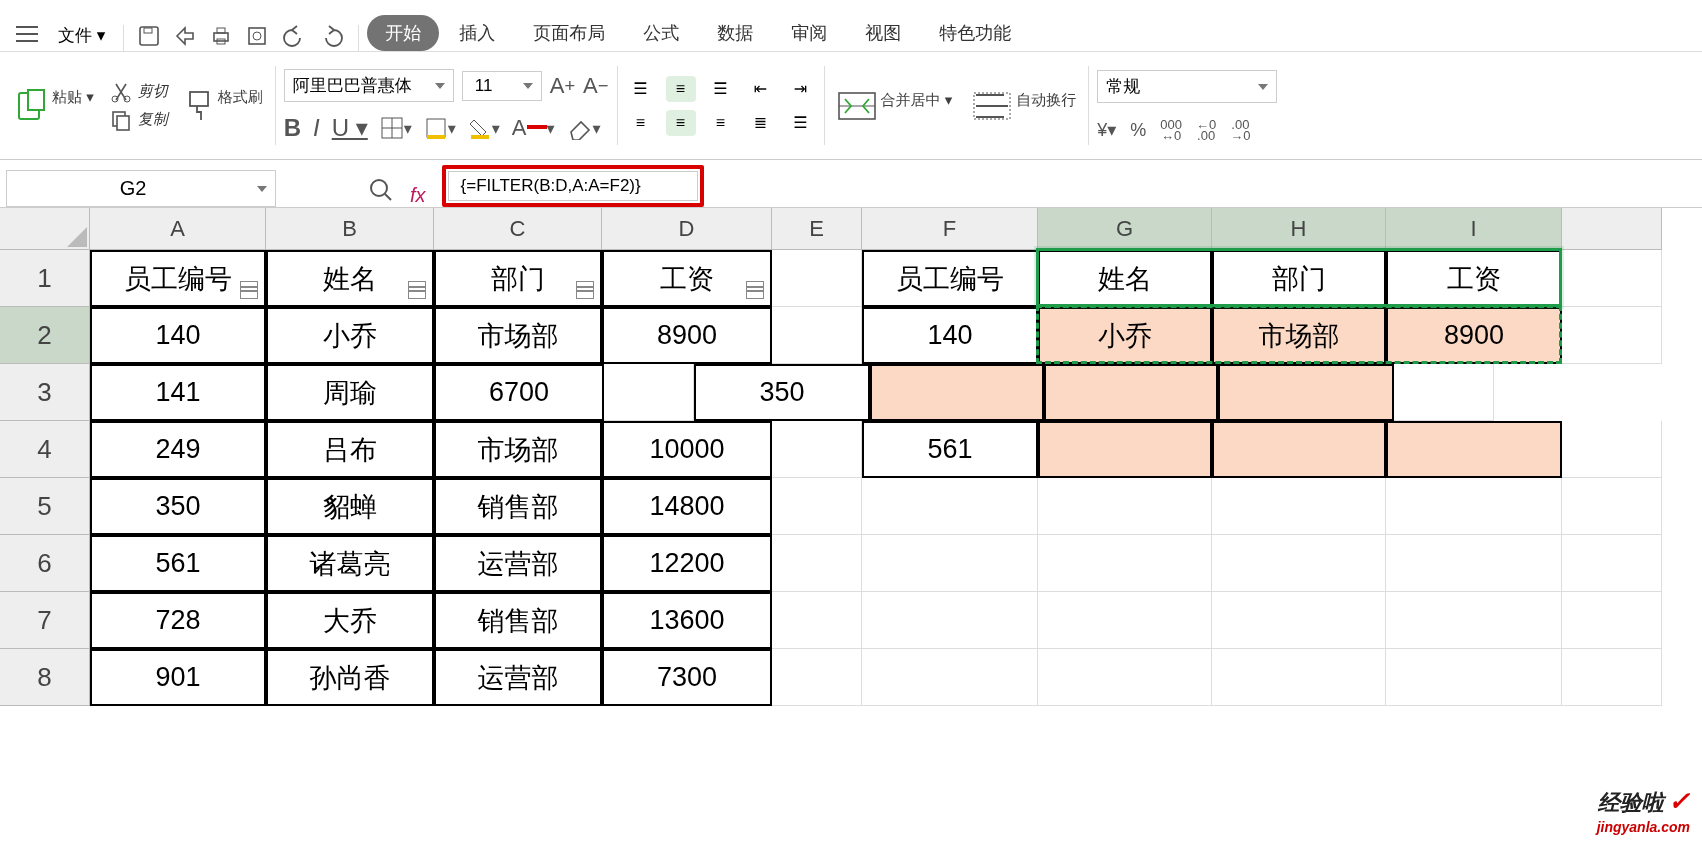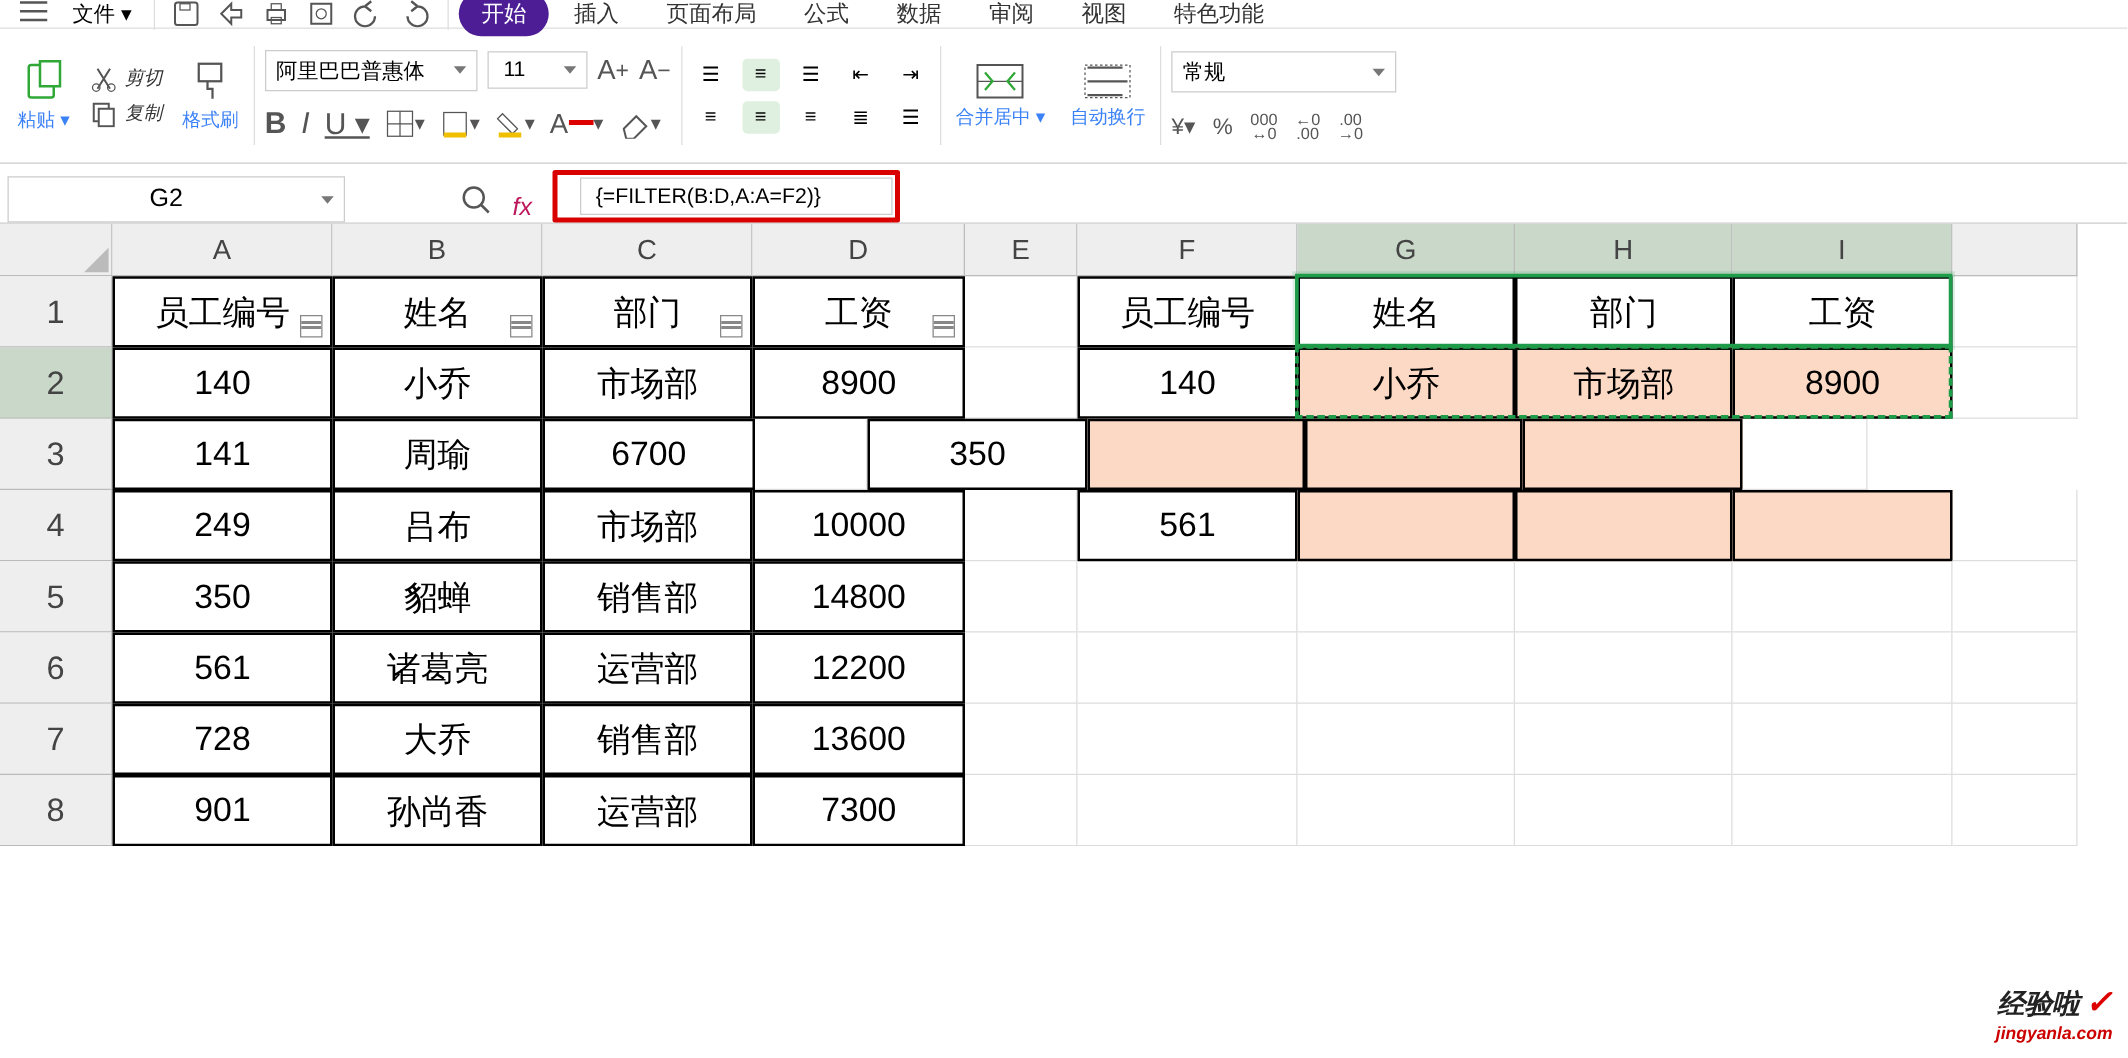--- a/index.html
+++ b/index.html
@@ -6,22 +6,22 @@
   body {
     margin: 0;
     font-family: "Microsoft YaHei", sans-serif;
     background: #fff;
     user-select: none;
   }
   
   
   .menubar {
     display: flex;
-    align-items: center;
-    height: 23px;
+    align-items: flex-end;
+    height: 52px;
     border-bottom: 1px solid #ddd;
     padding: 0 8px;
     gap: 2px;
   }
   .menubar .menu-icon {
     padding: 4px 8px;
     color: #555;
     cursor: pointer;
   }
   .menubar .file-menu {
@@ -41,21 +41,21 @@
     color: #555;
   }
   .menubar .toolbar-icon-btn svg { display:block; }
   .menubar .tab-item {
     font-size: 18px;
     padding: 6px 18px;
     cursor: pointer;
     color: #333;
   }
   .menubar .tab-item.active {
-    background: #4c1d95;
+    background: #737373;
     color: #fff;
     border-radius: 18px;
   }
   
   
   .ribbon {
     display: flex;
     align-items: stretch;
     height: 108px;
     border-bottom: 1px solid #ccc;
@@ -69,27 +69,26 @@
     padding: 0 6px;
     justify-content: center;
   }
   .ribbon-sep {
     width: 1px;
     background: #ddd;
     margin: 6px 2px;
   }
   .big-btn {
     display: flex;
-    flex-direction: column;
-    align-items: center;
+    flex-direction: row;
     gap: 4px;
     font-size: 15px;
     cursor: pointer;
     padding: 2px 4px;
-    color: #3b82f6;
+    color: #404040;
   }
   .big-btn svg { color: #3a8; }
   .small-btn {
     display: flex;
     align-items: center;
     gap: 6px;
     font-size: 15px;
     cursor: pointer;
     color: #333;
   }
@@ -160,21 +159,20 @@
     display:flex;
     border-radius:2px;
   }
   .formula-input {
     border:1px solid #ccc;
     padding: 4px 12px;
     font-size:17px;
     width: 250px;
     font-family: "Segoe UI", sans-serif;
     cursor:text;
-    margin-left:16px;
   }
   
   
   .sheet {
     position:relative;
     overflow:hidden;
   }
   .hdr-row { display:flex; }
   .corner {
     width:90px; height:42px;

